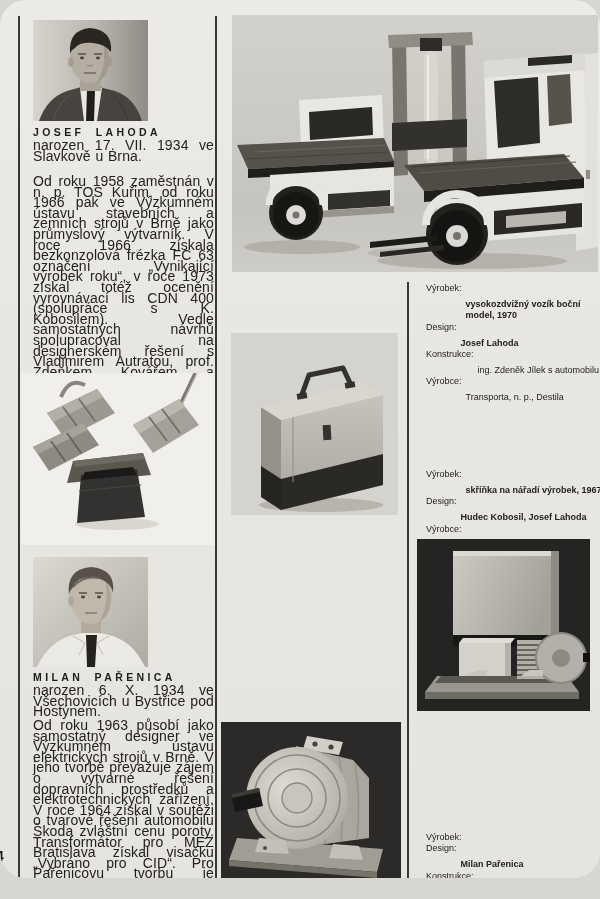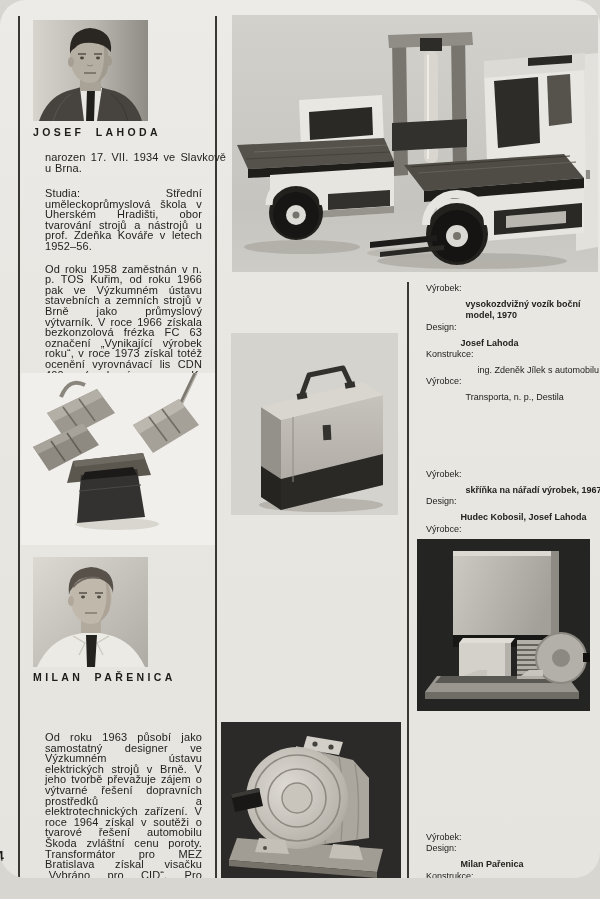--- a/index.html
+++ b/index.html
@@ -15,21 +15,21 @@
   .rule-b{left:215px;top:16px;height:868px;}
   .rule-c{left:407px;top:282px;height:602px;}
   .pagenum{position:absolute;left:-4px;top:848px;font-size:14px;font-weight:bold;color:#1d1c19;}
   .designer-name{
     position:absolute;margin:0;font-size:10.5px;font-weight:bold;
     letter-spacing:3.4px;word-spacing:5px;color:#1d1c19;width:182px;
   }
   .n1{left:33px;top:126px;}
   .n2{left:33px;top:671px;}
   .bio{
-    margin:12px;font-size:11px;line-height:10.6px;text-align:justify;
+    margin:0;font-size:14px;line-height:10.6px;text-align:justify;
     letter-spacing:0.12px;word-spacing:0.6px;color:#24221f;
   }
   .bio-pos{position:absolute;left:33px;width:181px;}
   .born1{top:140px;}
   .bio1{top:176px;}
   .born2{top:685px;}
   .bio2{top:720px;}
   .portrait1{left:33px;top:20px;}
   .portrait2{left:33px;top:557px;}
   .ph-forklift{left:232px;top:15px;}
@@ -83,21 +83,20 @@
       <ellipse cx="49" cy="38" rx="2" ry="1.4" fill="#4c463f"></ellipse>
       <ellipse cx="65" cy="38" rx="2" ry="1.4" fill="#4c463f"></ellipse>
       <path d="M54,45 q3,2 6,0" stroke="#8c8478" stroke-width="1" fill="none"></path>
       <line x1="51" y1="53" x2="63" y2="53" stroke="#6f675c" stroke-width="1.4"></line>
     </svg>
   </figure>
 
   <h2 class="designer-name n1">JOSEF LAHODA</h2>
   <p class="bio bio-pos born1">narozen 17. VII. 1934 ve Slavkově u Brna.</p>
   <div class="bio-pos bio1">
-    <p class="bio">Studia:  Střední uměleckoprůmyslová škola v Uherském Hradišti, obor tvarování strojů a nástrojů u prof. Zdeňka Kováře v letech 1952–56.</p>
     <p class="bio">Od roku 1958 zaměstnán v n. p. TOS Kuřim, od roku 1966 pak ve Výzkumném ústavu stavebních a zemních strojů v Brně jako průmyslový výtvarník. V roce 1966 získala bezkonzolová frézka FC 63 označení „Vynikající výrobek roku“, v roce 1973 získal totéž ocenění vyrovnávací lis CDN 400 (spolupráce s K. Kobosilem). Vedle samostatných návrhů spolupracoval na designerském řešení s Vladimirem Autratou, prof. Zdeňkem Kovářem a Karlem Kobosilem. V současné době se zabývá průmyslovým designem pro celou řadu strojírenských oborů.</p>
   </div>
 
   <figure class="ph-toolbox-open">
     <svg viewBox="0 0 194 172" width="194" height="172">
       <rect width="194" height="172" fill="#f1efeb"></rect>
       <ellipse cx="96" cy="151" rx="42" ry="6" fill="#d9d6cf"></ellipse>
       <line x1="174" y1="0" x2="152" y2="46" stroke="#7d7971" stroke-width="3"></line>
       <line x1="176" y1="0" x2="160" y2="34" stroke="#b0ada5" stroke-width="1.2"></line>
       <polygon points="112,52 158,26 178,52 132,80" fill="#a5a198"></polygon>
@@ -142,20 +141,21 @@
       <ellipse cx="38" cy="44" rx="3" ry="5" fill="#b1a89b"></ellipse>
       <line x1="46" y1="36" x2="54" y2="36" stroke="#5d574f" stroke-width="1.6"></line>
       <line x1="62" y1="36" x2="70" y2="36" stroke="#5d574f" stroke-width="1.6"></line>
       <ellipse cx="50" cy="40" rx="2" ry="1.4" fill="#504a43"></ellipse>
       <ellipse cx="66" cy="40" rx="2" ry="1.4" fill="#504a43"></ellipse>
       <line x1="52" y1="56" x2="64" y2="56" stroke="#7e7669" stroke-width="1.4"></line>
     </svg>
   </figure>
 
   <h2 class="designer-name n2">MILAN PAŘENICA</h2>
+  <p class="bio bio-pos born2">narozen 6. X. 1934 ve Všechovicích u Bystřice pod Hostýnem.</p>
   <div class="bio-pos bio2">
     <p class="bio">Od roku 1963 působí jako samostatný designer ve Výzkumném ústavu elektrických strojů v Brně. V jeho tvorbě převažuje zájem o výtvarné řešení dopravních prostředků a elektrotechnických zařízení. V roce 1964 získal v soutěži o tvarové řešení automobilu Škoda zvláštní cenu poroty. Transformátor pro MEZ Bratislava získal visačku „Vybráno pro CID“. Pro Pařenicovu tvorbu je příznačná snaha po komplexním řešení celého výrobku jako souhrnu jednotlivých výtvarně zhodnocených částí.</p>
   </div>
 
   <figure class="ph-forklift">
     <svg viewBox="0 0 366 257" width="366" height="257">
       <defs>
         <linearGradient id="fkbg" x1="0" y1="0" x2="0" y2="1">
           <stop offset="0" stop-color="#d3d1cc"></stop>
             <stop offset="0.75" stop-color="#c6c4bf"></stop>

